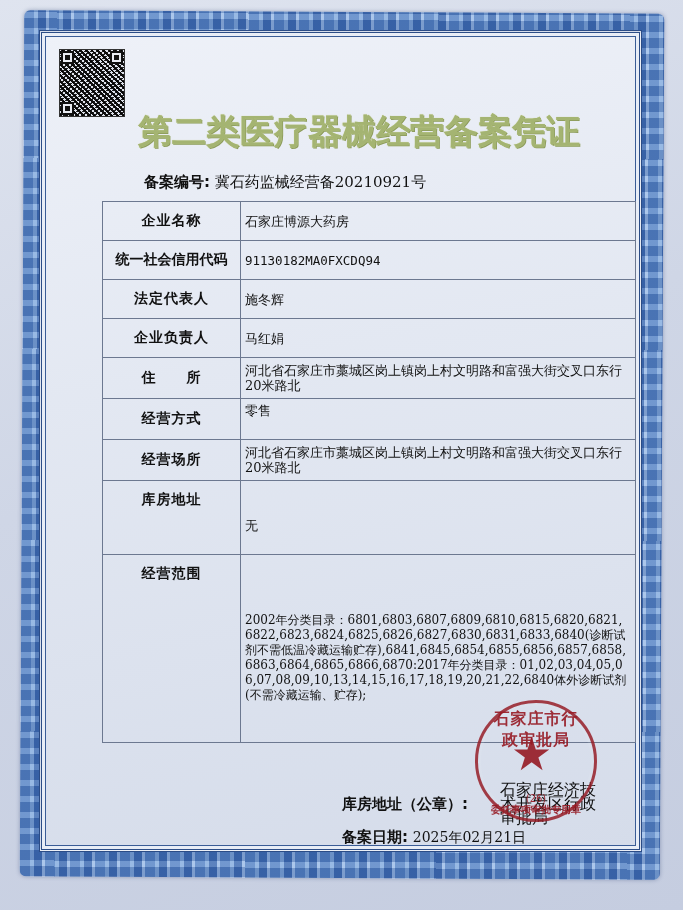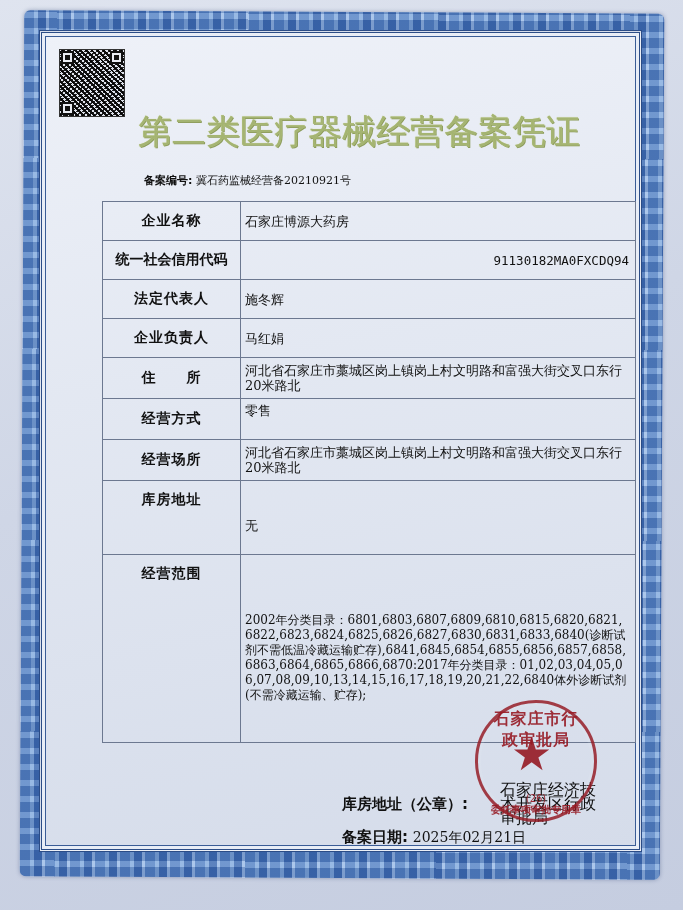--- a/index.html
+++ b/index.html
@@ -36,40 +36,40 @@
     background-blend-mode: multiply;
     border: 1px solid #333;
   }
   .qr .finder {
     position: absolute; width: 9px; height: 9px; border: 2px solid #111; background: #e9ecf3;
   }
   .qr .finder::after { content: ""; position: absolute; left: 2px; top: 2px; width: 5px; height: 5px; background: #111; }
   .title {
     position: absolute; left: 82px; top: 76px; width: 470px; text-align: center;
     font-family: "DejaVu Serif", serif; font-size: 34px; letter-spacing: 0px;
-    color: #a4b472; font-weight: normal;
+    color: #a4b472; font-weight: bold;
     text-shadow: 0 0 1px #c7d08c, 1px 1px 0 #8a9a5a;
   }
   .record-no {
-    position: absolute; left: 102px; top: 140px; font-size: 11px; color: #111;
+    position: absolute; left: 102px; top: 140px; font-size: 15px; color: #111;
   }
   .record-no .lbl { font-weight: bold; }
   .record-no .val { font-family: "DejaVu Serif", serif; }
   table.info {
     position: absolute; left: 60px; top: 168px; width: 534px;
     border-collapse: collapse; font-size: 14px; color: #111;
   }
   table.info td { border: 1px solid #6c7890; vertical-align: middle; }
   table.info td.k {
     width: 135px; text-align: center; font-weight: bold; font-size: 14px; letter-spacing: 1px;
   }
   table.info td.v {
     font-family: "DejaVu Serif", serif; padding: 2px 6px 2px 4px; font-size: 13px; line-height: 15px;
   }
-  td.mono { font-family: "DejaVu Sans Mono", monospace !important; font-size: 12.5px !important; text-align: right; }
+  td.mono { font-family: "DejaVu Sans Mono", monospace !important; font-size: 12.5px !important; }
   tr.r36 td { height: 34px; }
   tr.r2 td { height: 36px; }
   .scope-cell { position: relative; height: 240px; }
   .scope-text {
     position: absolute; left: 4px; top: 58px; right: 8px;
     font-family: "DejaVu Serif", serif; font-size: 12px; line-height: 15px; word-break: break-all;
   }
   td.k.top { vertical-align: top; padding-top: 10px; }
   .footer-line { position: absolute; font-size: 15px; color: #111; }
   .footer-line .lbl { font-weight: bold; }

